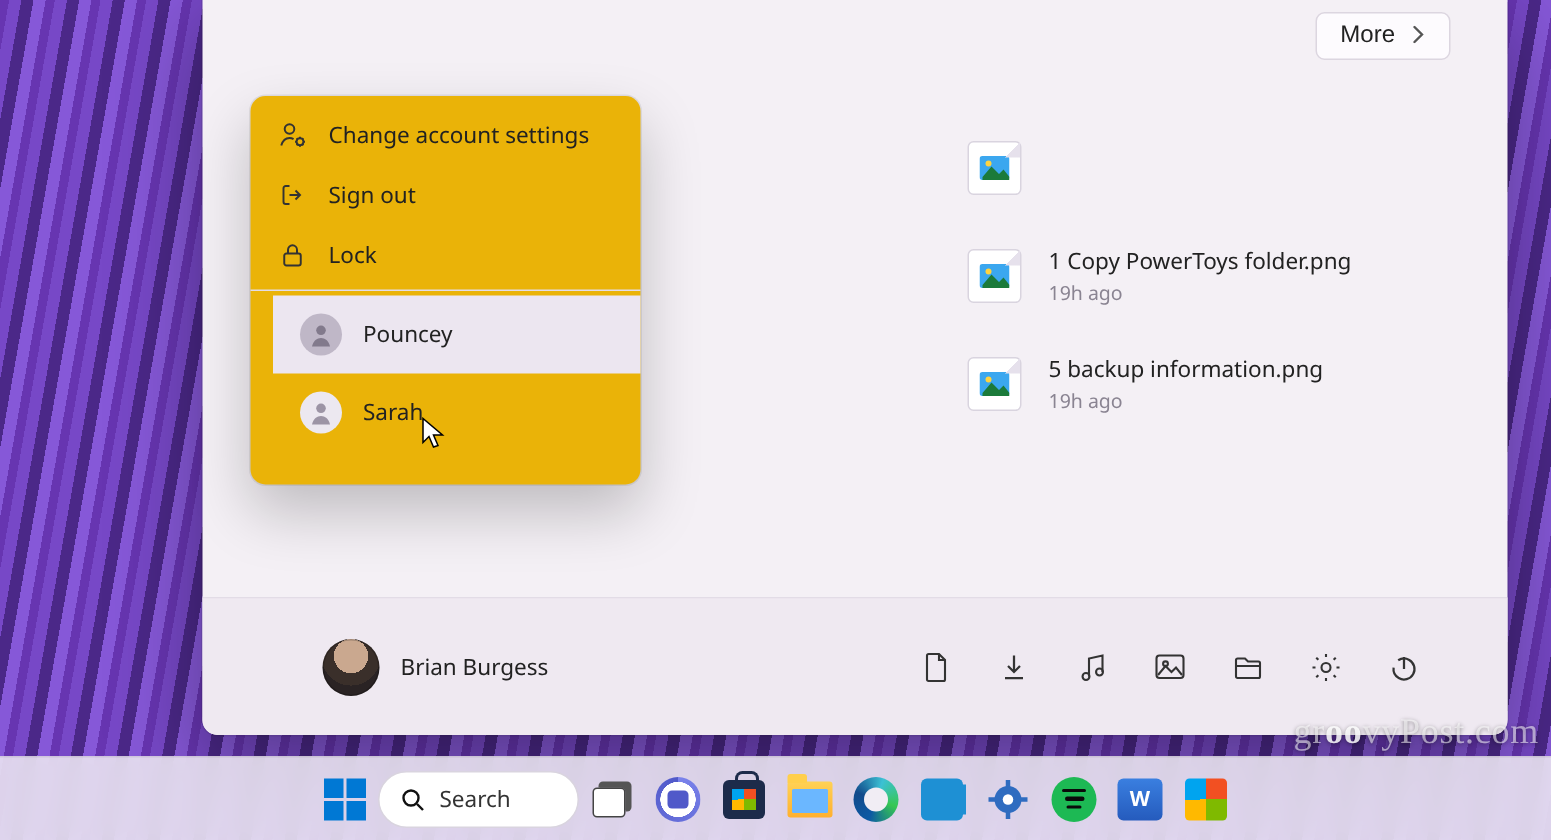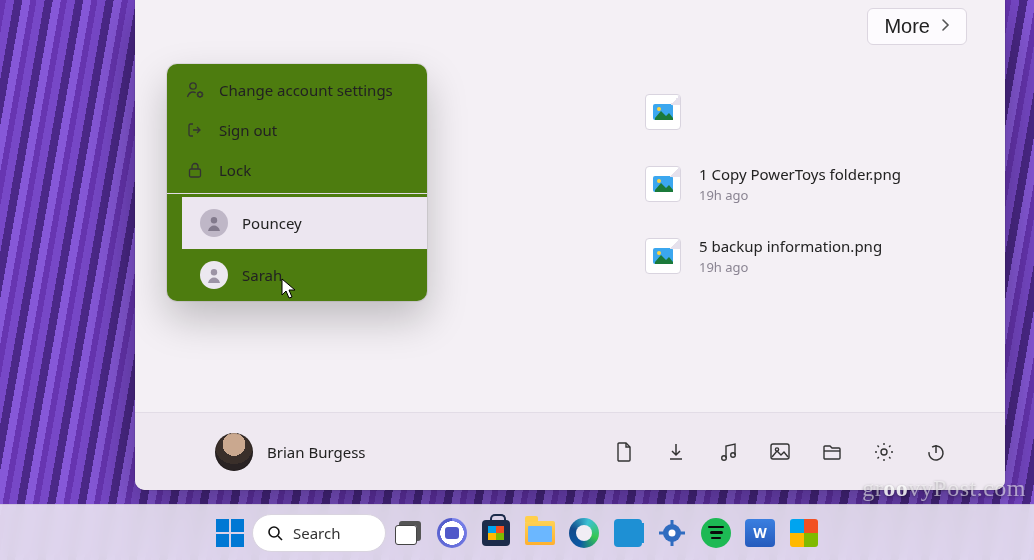--- a/index.html
+++ b/index.html
@@ -25,32 +25,32 @@
     box-shadow: 0 25px 60px rgba(0,0,0,.35), 0 0 0 1px rgba(0,0,0,.08);
   }
 
   .section-header {
     position: absolute; left: 95px; top: 25px;
     font-size: 17px; font-weight: 600; color: #333;
   }
   .more-btn {
     position: absolute; right: 38px; top: 18px;
     background: #fdfbfe; border: 1px solid #dcd6e0; border-radius: 6px;
-    padding: 6px 16px; font-size: 20px; display: flex; align-items: center; gap: 12px;
+    padding: 6px 16px; font-size: 16px; display: flex; align-items: center; gap: 12px;
     color: #222; cursor: pointer;
   }
   .more-btn .chev { font-size: 12px; color: #555; }
 
   
   .flyout {
     position: absolute; left: 32px; top: 74px;
-    width: 260px; background: #4d7c0f;
+    width: 260px; background: #eab308;
     border-radius: 10px;
     box-shadow: 0 18px 40px rgba(0,0,0,.22), 0 0 0 1px rgba(0,0,0,.07);
-    padding-top: 6px; padding-bottom: 0;
+    padding-top: 6px; padding-bottom: 22px;
     z-index: 5;
   }
   .fly-item {
     display: flex; align-items: center; gap: 14px;
     padding: 10px 18px; font-size: 15px; color: #222; cursor: pointer;
   }
   .fly-item .ic { width: 20px; height: 20px; flex: 0 0 20px; display:flex; align-items:center; justify-content:center; }
   .fly-sep { height: 1px; background: #e2dce6; margin: 3px 0; }
   .fly-user { padding: 12px 18px; margin-left: 15px; }
   .fly-user .avatar {
@@ -73,21 +73,21 @@
     border: 1px solid #d9d4df; display: flex; align-items: center; justify-content: center;
     position: relative;
   }
   .rec-thumb::before { content:""; position:absolute; top:0; right:0; width:10px;height:10px; background:linear-gradient(135deg,transparent 50%, #e6e1ec 50%);}
   .rec-thumb svg { }
   .rec-meta .name { font-size: 15px; color: #222; }
   .rec-meta .time { font-size: 13px; color: #8a8492; margin-top: 2px; }
 
   
   .startfooter {
-    position: absolute; left: 0; right: 0; bottom: 0; height: 78px;
+    position: absolute; left: 0; right: 0; bottom: 0; height: 92px;
     background: #efe9f1; border-top: 1px solid #e2dce6;
     border-bottom-left-radius: 10px; border-bottom-right-radius: 10px;
     display: flex; align-items: center; justify-content: space-between;
     padding: 0 58px 0 80px;
   }
   .user-chip { display: flex; align-items: center; gap: 14px; cursor: pointer; }
   .user-avatar {
     width: 38px; height: 38px; border-radius: 50%;
     background: radial-gradient(circle at 50% 30%, #caa88f 0 35%, #3a2f2a 35% 60%, #2a2324 60%);
     box-shadow: inset 0 0 0 1px rgba(0,0,0,.2);

